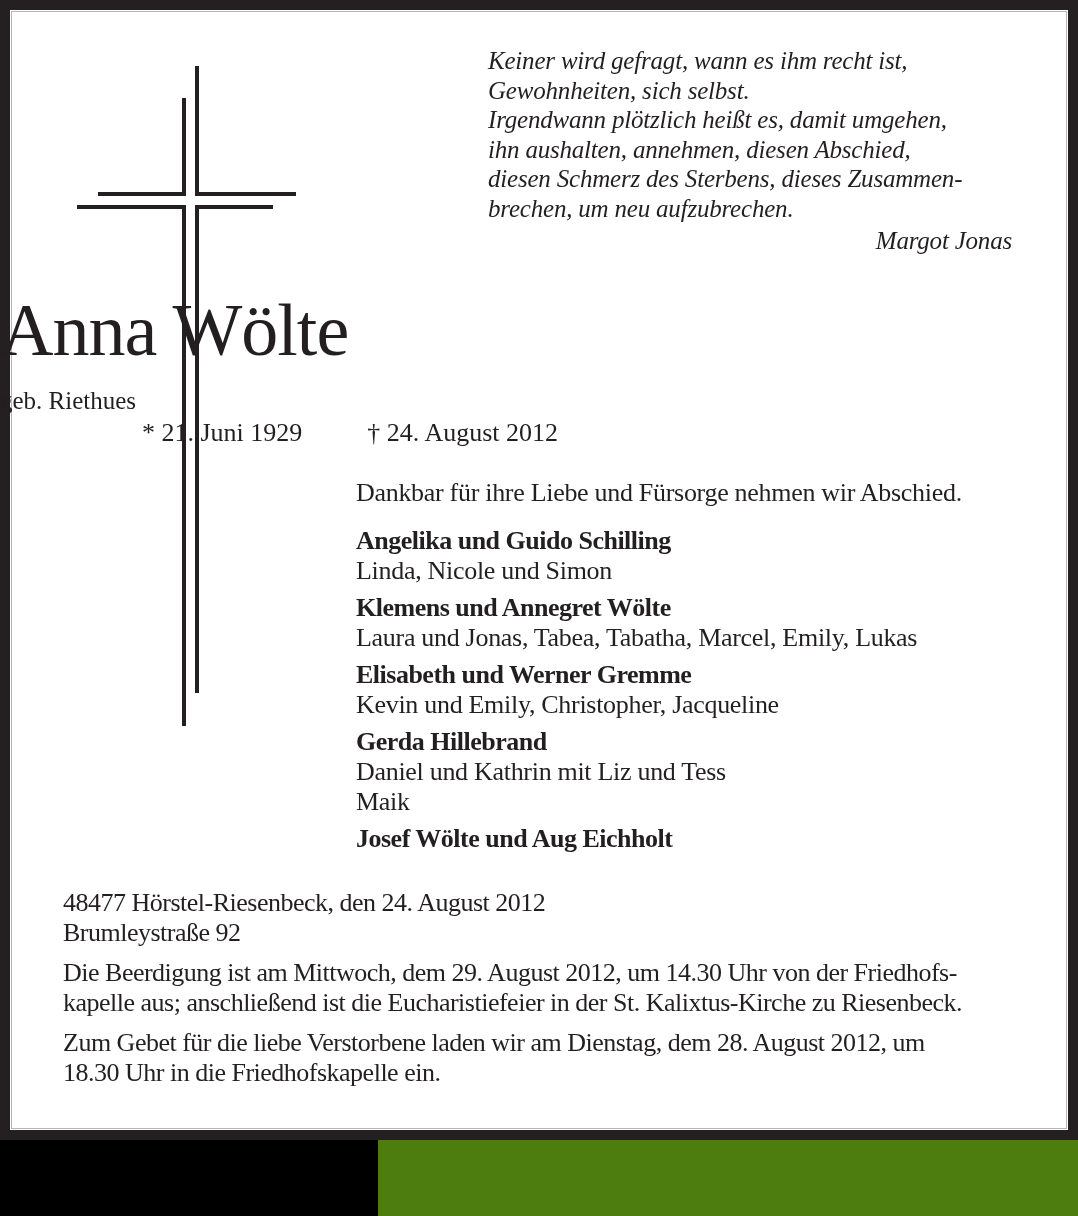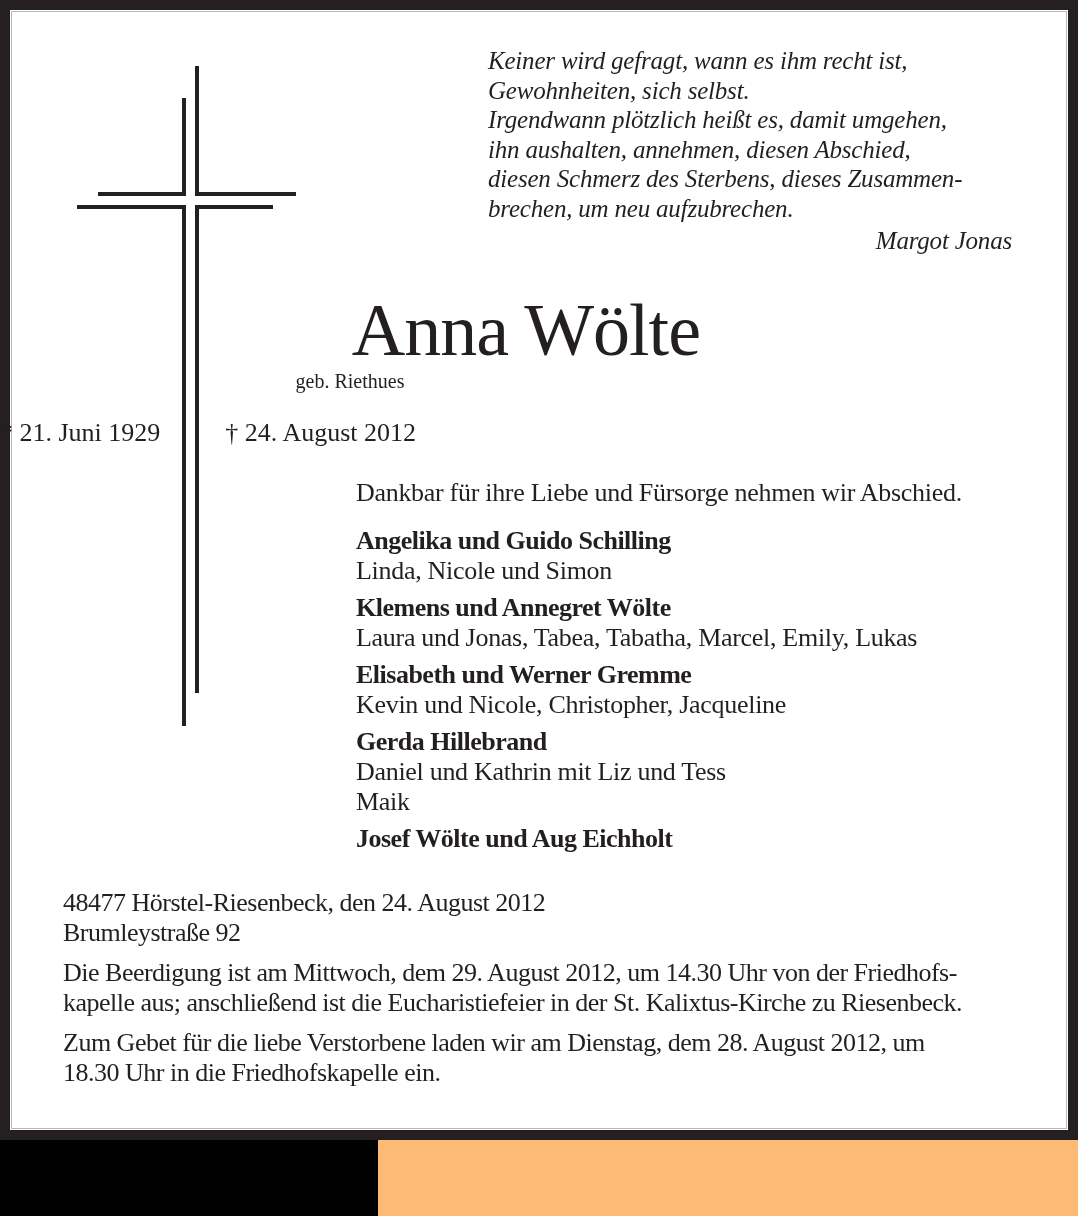--- a/index.html
+++ b/index.html
@@ -4,21 +4,21 @@
 <style>
   html, body {
     margin: 0;
     padding: 0;
     background: #ffffff;
   }
   .page {
     position: relative;
     width: 1078px;
     height: 1216px;
-    background: #fdba74;
+    background: #4d7c0f;
     overflow: hidden;
     font-family: "Liberation Serif", "DejaVu Serif", serif;
     color: #231f20;
   }
   
   .sheet {
     position: absolute;
     left: 0; top: 0;
     width: 1078px;
     height: 1140px;
@@ -64,36 +64,36 @@
     text-align: right;
     margin-top: 3px;
   }
   .deceased-name {
     position: absolute;
     left: 0; top: 292px;
     width: 700px;
     font-size: 74px;
     line-height: 76px;
     letter-spacing: -1px;
-    text-align: right;
+    text-align: left;
     white-space: nowrap;
   }
   .birth-name {
     position: absolute;
-    left: 0; top: 368px;
+    left: 0; top: 388px;
     width: 700px;
-    font-size: 20px;
+    font-size: 25px;
     line-height: 26px;
-    text-align: center;
   }
   .dates-row {
     position: absolute;
     left: 0; top: 418px;
     width: 700px;
     display: flex;
+    justify-content: center;
     gap: 65px;
     font-size: 26px;
     line-height: 30px;
     white-space: nowrap;
   }
   
   .intro-line {
     position: absolute;
     left: 356px;
     top: 478px;
@@ -175,21 +175,21 @@
     <div class="mourner-group">
       <div class="head">Angelika und Guido Schilling</div>
       <div>Linda, Nicole und Simon</div>
     </div>
     <div class="mourner-group">
       <div class="head">Klemens und Annegret Wölte</div>
       <div>Laura und Jonas, Tabea, Tabatha, Marcel, Emily, Lukas</div>
     </div>
     <div class="mourner-group">
       <div class="head">Elisabeth und Werner Gremme</div>
-      <div>Kevin und Nicole, Christopher, Jacqueline</div>
+      <div>Kevin und Emily, Christopher, Jacqueline</div>
     </div>
     <div class="mourner-group">
       <div class="head">Gerda Hillebrand</div>
       <div>Daniel und Kathrin mit Liz und Tess</div>
       <div>Maik</div>
     </div>
     <div class="mourner-group">
       <div class="head">Josef Wölte und Aug Eichholt</div>
     </div>
   </div>

